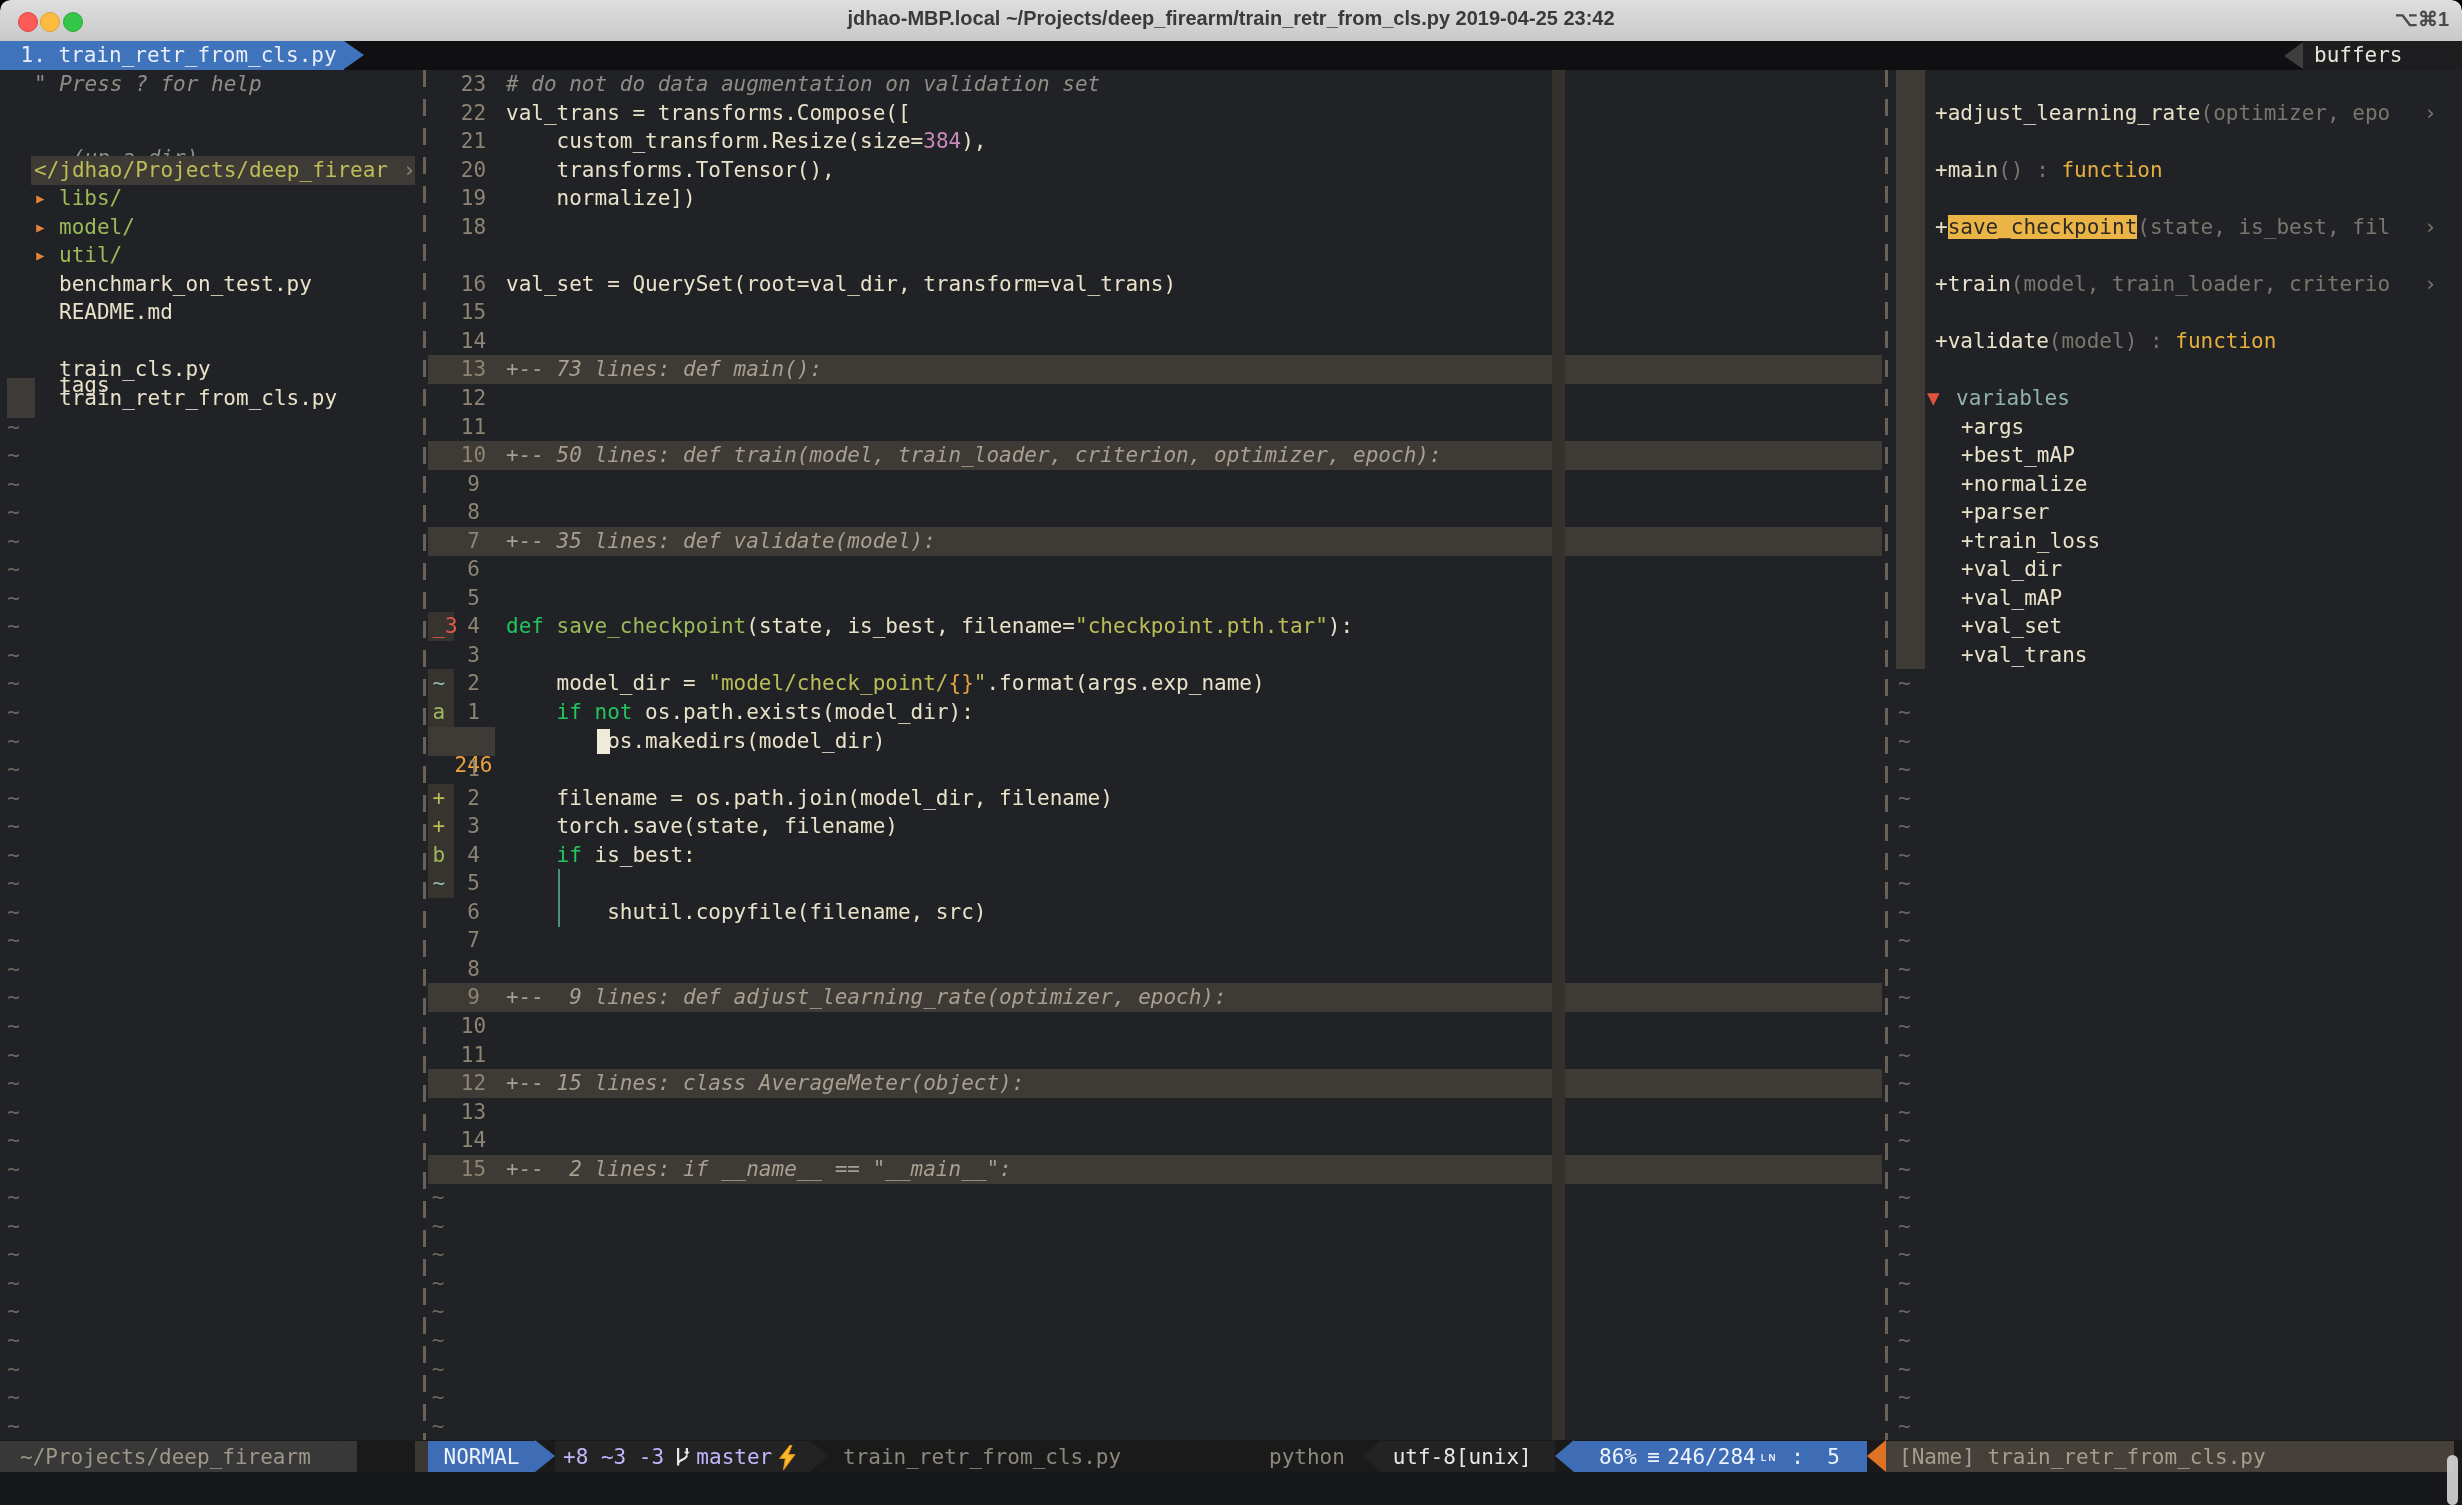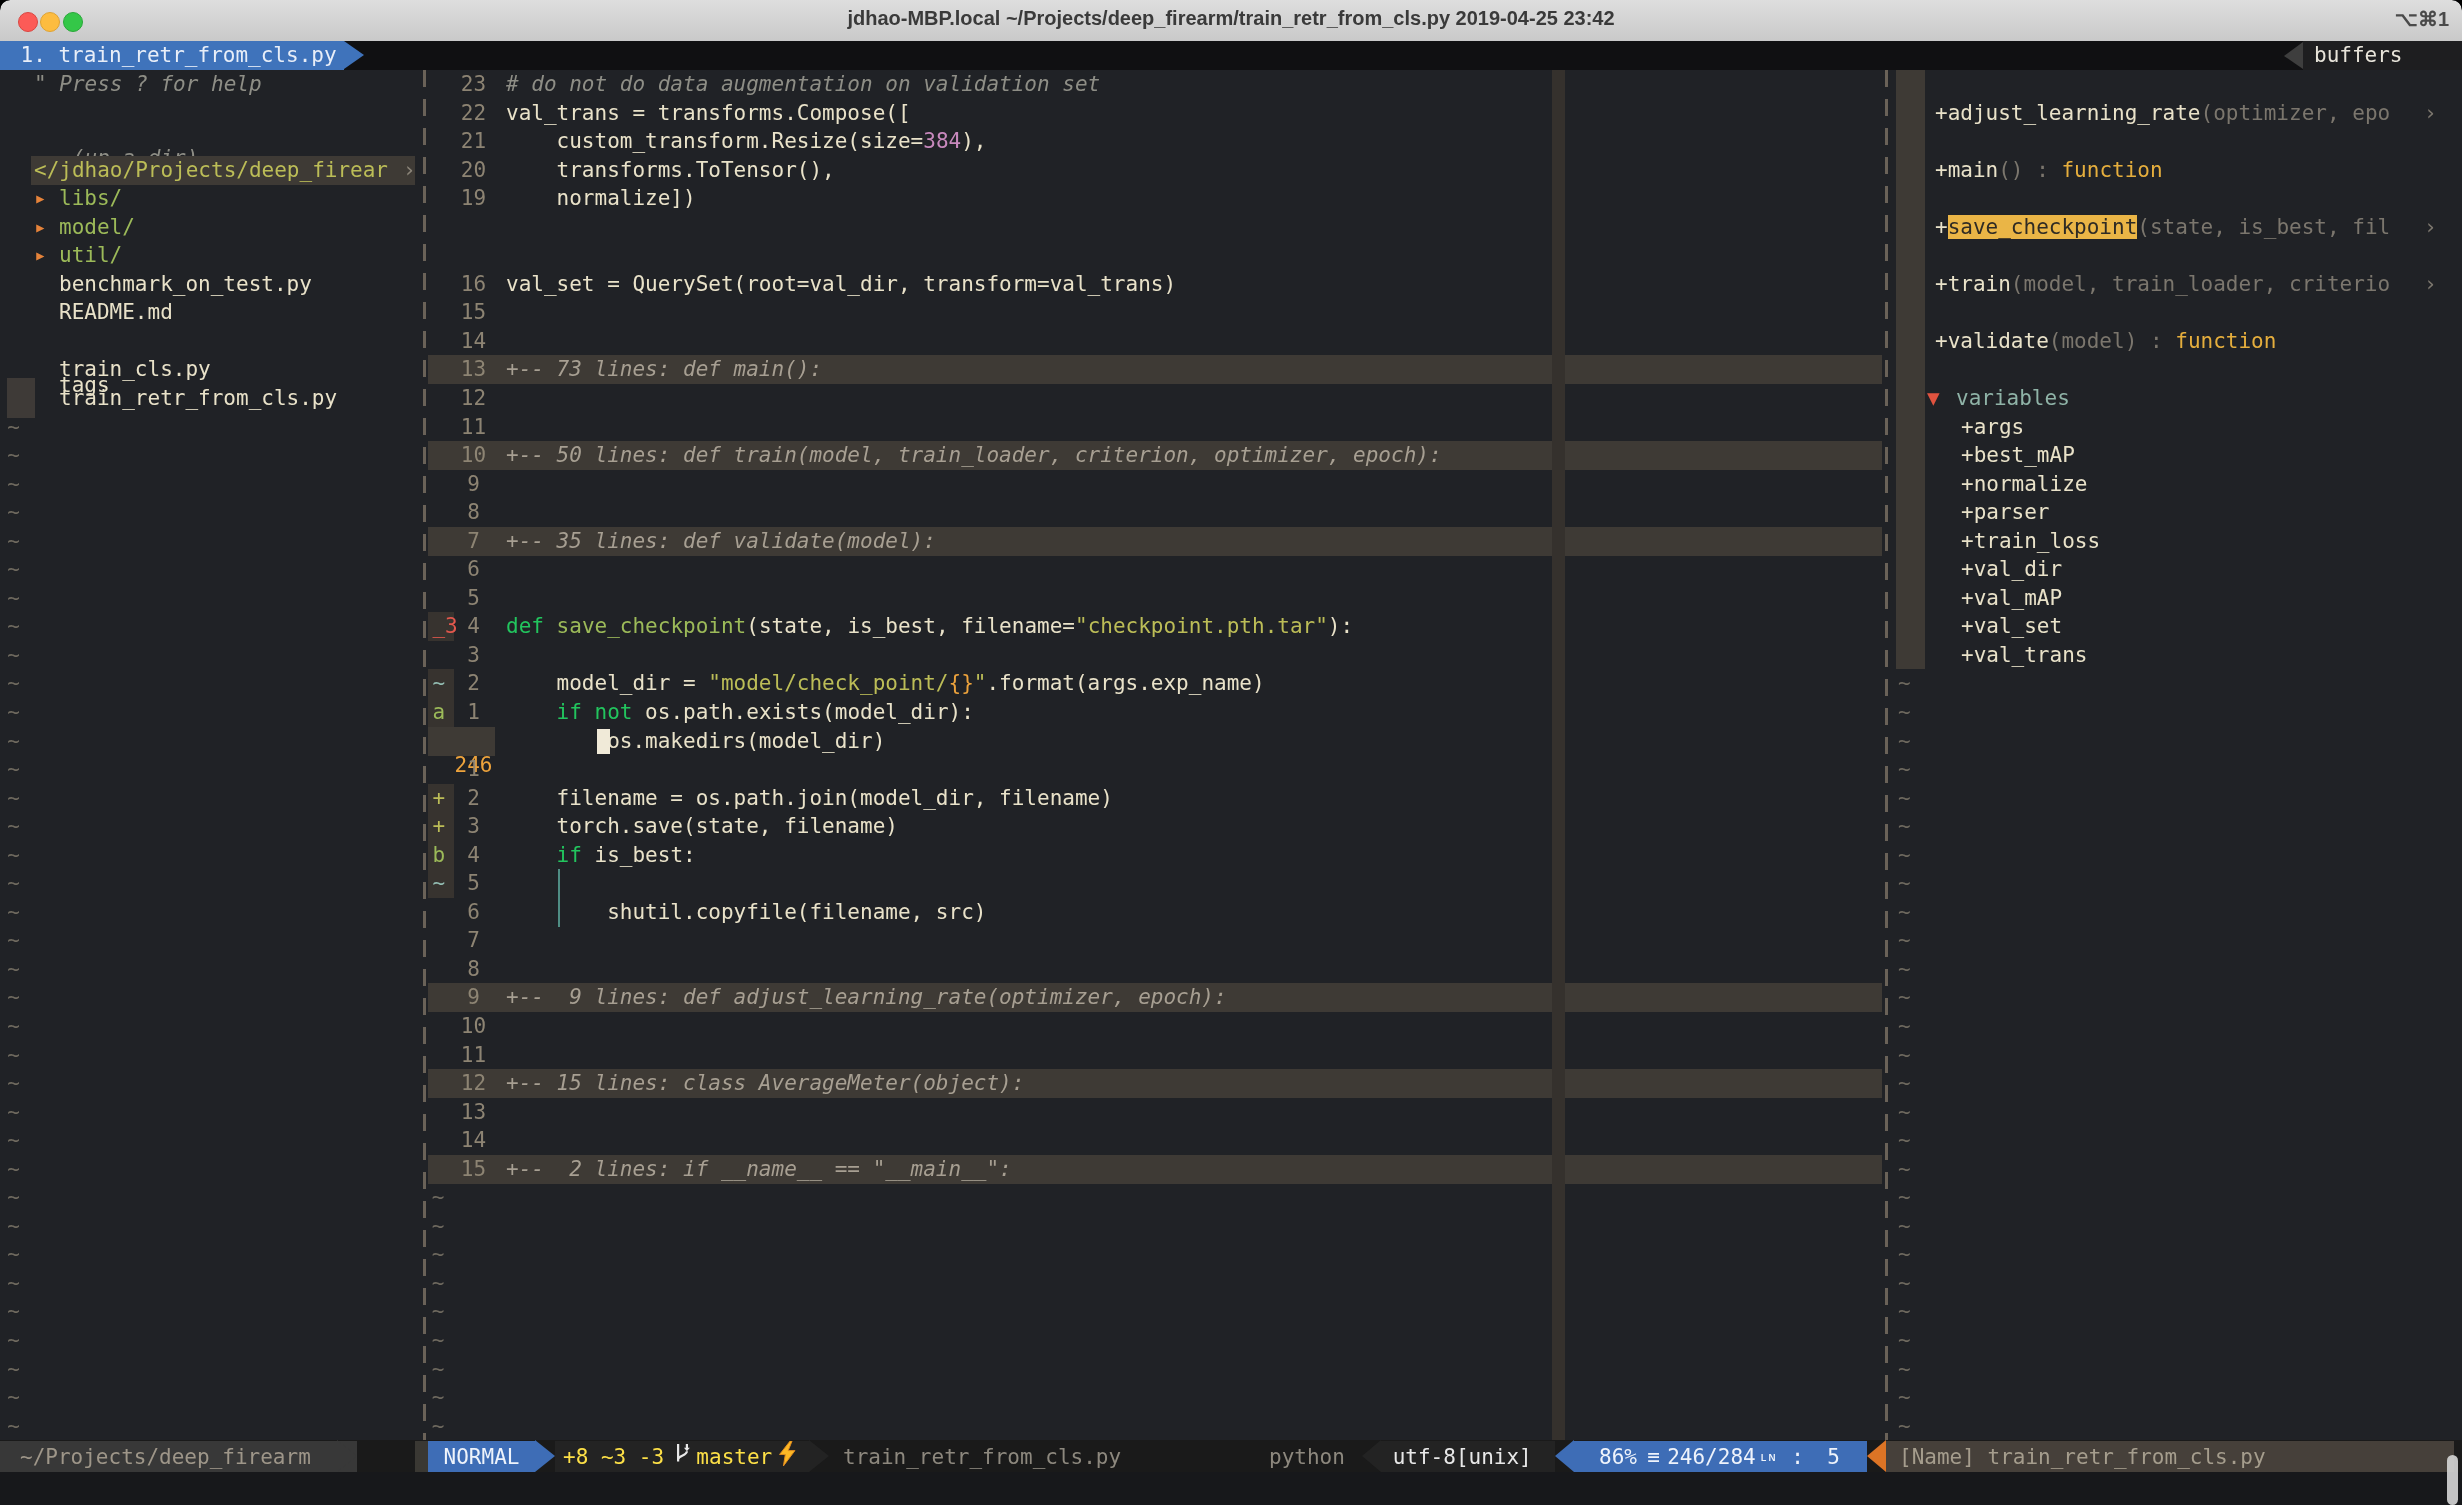--- a/index.html
+++ b/index.html
@@ -82,21 +82,21 @@
   
   #statusline{position:absolute;left:0;top:1440px;width:2462px;height:32px;background:#1a1a1a;font-size:21px;line-height:32px;}
   .sl{position:absolute;top:1px;height:32px;}
   .arr-r{position:absolute;top:0;width:0;height:0;border-top:16px solid transparent;border-bottom:16px solid transparent;}
   .arr-l{position:absolute;top:0;width:0;height:0;border-top:16px solid transparent;border-bottom:16px solid transparent;}
   #sl-path{left:0;width:337px;background:#383838;color:#9e9689;padding-left:20px;}
   #sl-path-arr{left:337px;border-left:20px solid #383838;}
   #sl-block{left:415px;width:13px;background:#3a3833;}
   #sl-mode{left:428px;width:107px;background:#3e6db6;color:#eef3fb;text-align:center;}
   #sl-mode-arr{left:535px;border-left:20px solid #3e6db6;}
-  #sl-git{left:555px;width:254px;background:#232323;color:#fde047;display:flex;padding-left:8px;box-sizing:border-box;}
+  #sl-git{left:555px;width:254px;background:#232323;color:#c4b5fd;display:flex;align-items:center;padding-left:8px;box-sizing:border-box;}
   #sl-git-arr{left:809px;border-left:20px solid #232323;}
   #sl-file{left:843px;color:#8d887e;}
   #sl-ft{left:1269px;color:#8d887e;}
   #sl-enc-arr{left:1362px;border-right:19px solid #232323;}
   #sl-enc{left:1381px;width:174px;background:#232323;color:#e8e8e8;padding-left:11.7px;box-sizing:border-box;}
   #sl-pos-arr{left:1555px;border-right:19px solid #3e6db6;}
   #sl-pos{left:1574px;width:293px;background:#3e6db6;color:#eef3fb;display:flex;align-items:center;padding-left:25px;box-sizing:border-box;}
   #sl-name-arr{left:1867px;border-right:19px solid #dd7425;}
   #sl-name{left:1886px;width:568px;background:#46403a;color:#a59d8d;padding-left:13px;box-sizing:border-box;}
   .lnsym{font-size:12.5px;letter-spacing:0.7px;margin-left:4.4px;}
@@ -176,20 +176,21 @@
       <div class="row" style="top: 1342px;"><span class="tilde t-tilde">~</span></div>
     </div>
   <div id="tree-artifact" style="position: absolute; top: 378px;"></div>
   <div id="vsep1" class="vsep"></div>
   <div id="pane-code" class="pane mono">
       <div class="row" style="top: 0px;"><span class="lnr c-num">23</span><span class="c-text"><span class="cmt"># do not do data augmentation on validation set</span></span></div>
       <div class="row" style="top: 28.5px;"><span class="lnr c-num">22</span><span class="c-text"><span class="fg">val_trans = transforms.Compose([</span></span></div>
       <div class="row" style="top: 57px;"><span class="lnr c-num">21</span><span class="c-text"><span class="fg">    custom_transform.Resize(size=</span><span class="num">384</span><span class="fg">),</span></span></div>
       <div class="row" style="top: 86px;"><span class="lnr c-num">20</span><span class="c-text"><span class="fg">    transforms.ToTensor(),</span></span></div>
       <div class="row" style="top: 114px;"><span class="lnr c-num">19</span><span class="c-text"><span class="fg">    normalize])</span></span></div>
+      <div class="row" style="top: 143px;"><span class="lnr c-num">18</span><span class="c-text"></span></div>
       <div class="row" style="top: 200px;"><span class="lnr c-num">16</span><span class="c-text"><span class="fg">val_set = QuerySet(root=val_dir, transform=val_trans)</span></span></div>
       <div class="row" style="top: 228px;"><span class="lnr c-num">15</span><span class="c-text"></span></div>
       <div class="row" style="top: 257px;"><span class="lnr c-num">14</span><span class="c-text"></span></div>
       <div class="row c-fold" style="top: 285px;"><span class="lnr c-num">13</span><span class="c-text"><span>+-- 73 lines: def main():</span></span></div>
       <div class="row" style="top: 314px;"><span class="lnr c-num">12</span><span class="c-text"></span></div>
       <div class="row" style="top: 343px;"><span class="lnr c-num">11</span><span class="c-text"></span></div>
       <div class="row c-fold" style="top: 371px;"><span class="lnr c-num">10</span><span class="c-text"><span>+-- 50 lines: def train(model, train_loader, criterion, optimizer, epoch):</span></span></div>
       <div class="row" style="top: 400px;"><span class="lnr c-num">9</span><span class="c-text"></span></div>
       <div class="row" style="top: 428px;"><span class="lnr c-num">8</span><span class="c-text"></span></div>
       <div class="row c-fold" style="top: 457px;"><span class="lnr c-num">7</span><span class="c-text"><span>+-- 35 lines: def validate(model):</span></span></div>

